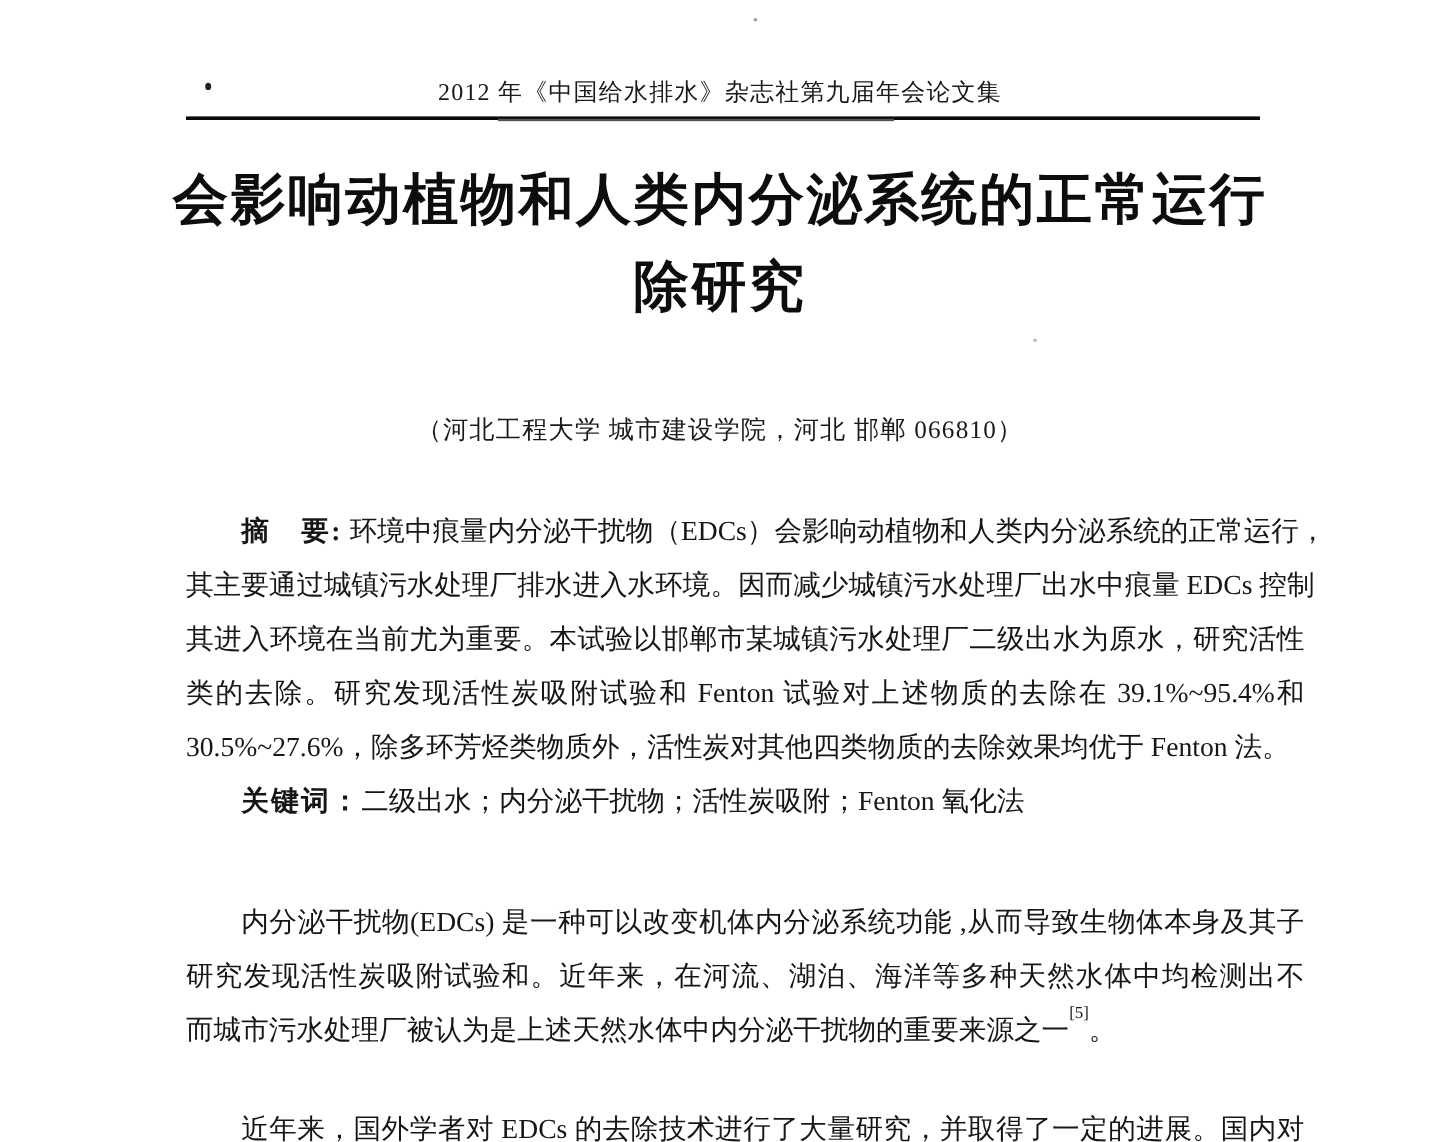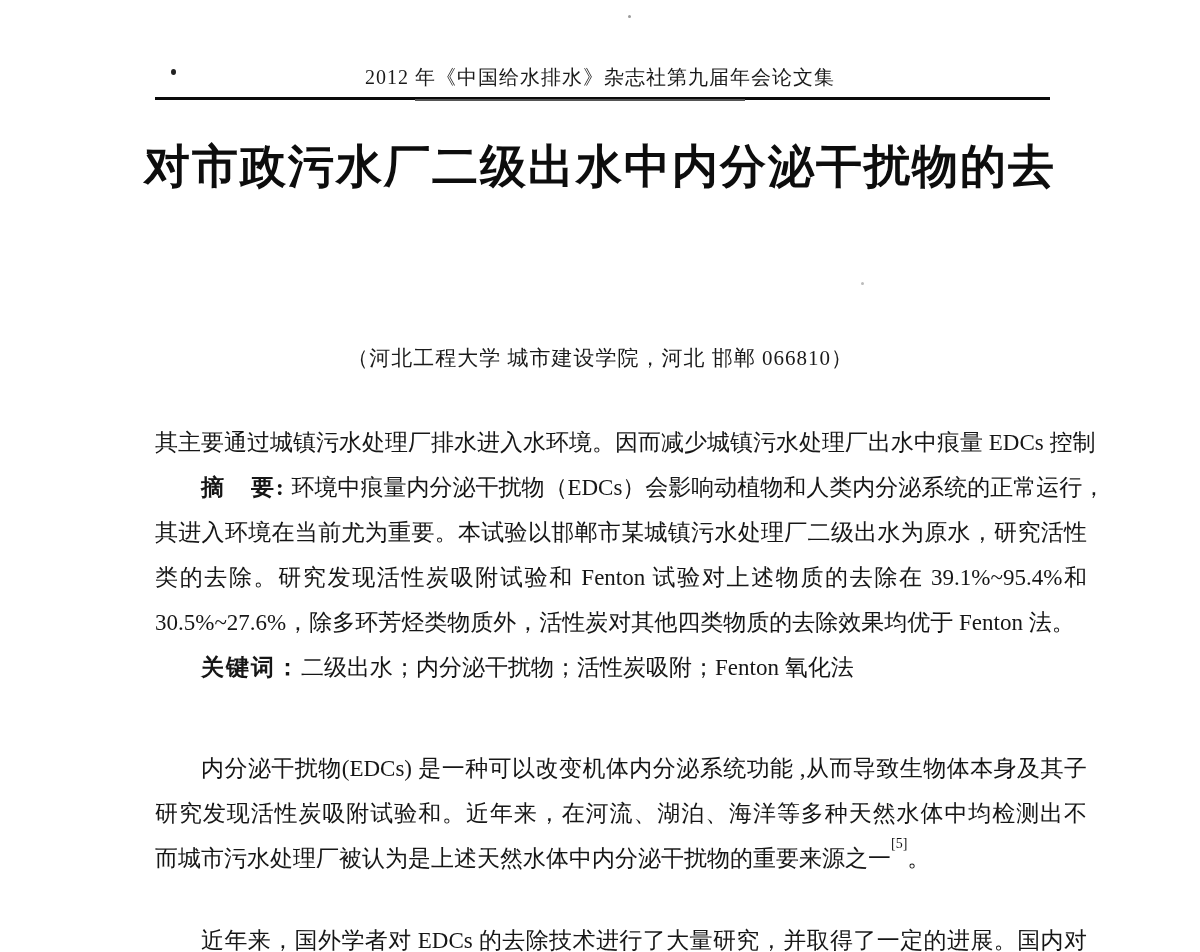--- a/index.html
+++ b/index.html
@@ -103,29 +103,30 @@
 
   <div class="speck s1"></div>
   <div class="speck s2"></div>
   <div class="speck s3"></div>
 
   <div class="header-line">2012 年《中国给水排水》杂志社第九届年会论文集</div>
 
   <div class="rule"></div>
 
   <div class="title">
-    <div>对市政污水厂二级出水中内分泌干扰物的去</div>
+    <div>会影响动植物和人类内分泌系统的正常运行</div>
+    <div>除研究</div>
   </div>
 
 
   <div class="affiliation">（河北工程大学 城市建设学院，河北 邯郸 066810）</div>
 
   <div class="textblock abstract-block">
+      <div class="line indent"><b class="lbl">摘　要:</b> 环境中痕量内分泌干扰物（EDCs）会影响动植物和人类内分泌系统的正常运行，</div>
       <div class="line">其主要通过城镇污水处理厂排水进入水环境。因而减少城镇污水处理厂出水中痕量 EDCs 控制</div>
-      <div class="line indent"><b class="lbl">摘　要:</b> 环境中痕量内分泌干扰物（EDCs）会影响动植物和人类内分泌系统的正常运行，</div>
       <div class="line">其进入环境在当前尤为重要。本试验以邯郸市某城镇污水处理厂二级出水为原水，研究活性</div>
       <div class="line">类的去除。研究发现活性炭吸附试验和 Fenton 试验对上述物质的去除在 39.1%~95.4%和</div>
       <div class="line last">30.5%~27.6%，除多环芳烃类物质外，活性炭对其他四类物质的去除效果均优于 Fenton 法。</div>
       <div class="line indent last"><b class="lbl">关键词：</b>二级出水；内分泌干扰物；活性炭吸附；Fenton 氧化法</div>
     </div>
 
   <div class="textblock para1-block">
       <div class="line indent">内分泌干扰物(EDCs) 是一种可以改变机体内分泌系统功能 ,从而导致生物体本身及其子</div>
       <div class="line">研究发现活性炭吸附试验和。近年来，在河流、湖泊、海洋等多种天然水体中均检测出不</div>
       <div class="line last">而城市污水处理厂被认为是上述天然水体中内分泌干扰物的重要来源之一<sup>[5]</sup>。</div>

